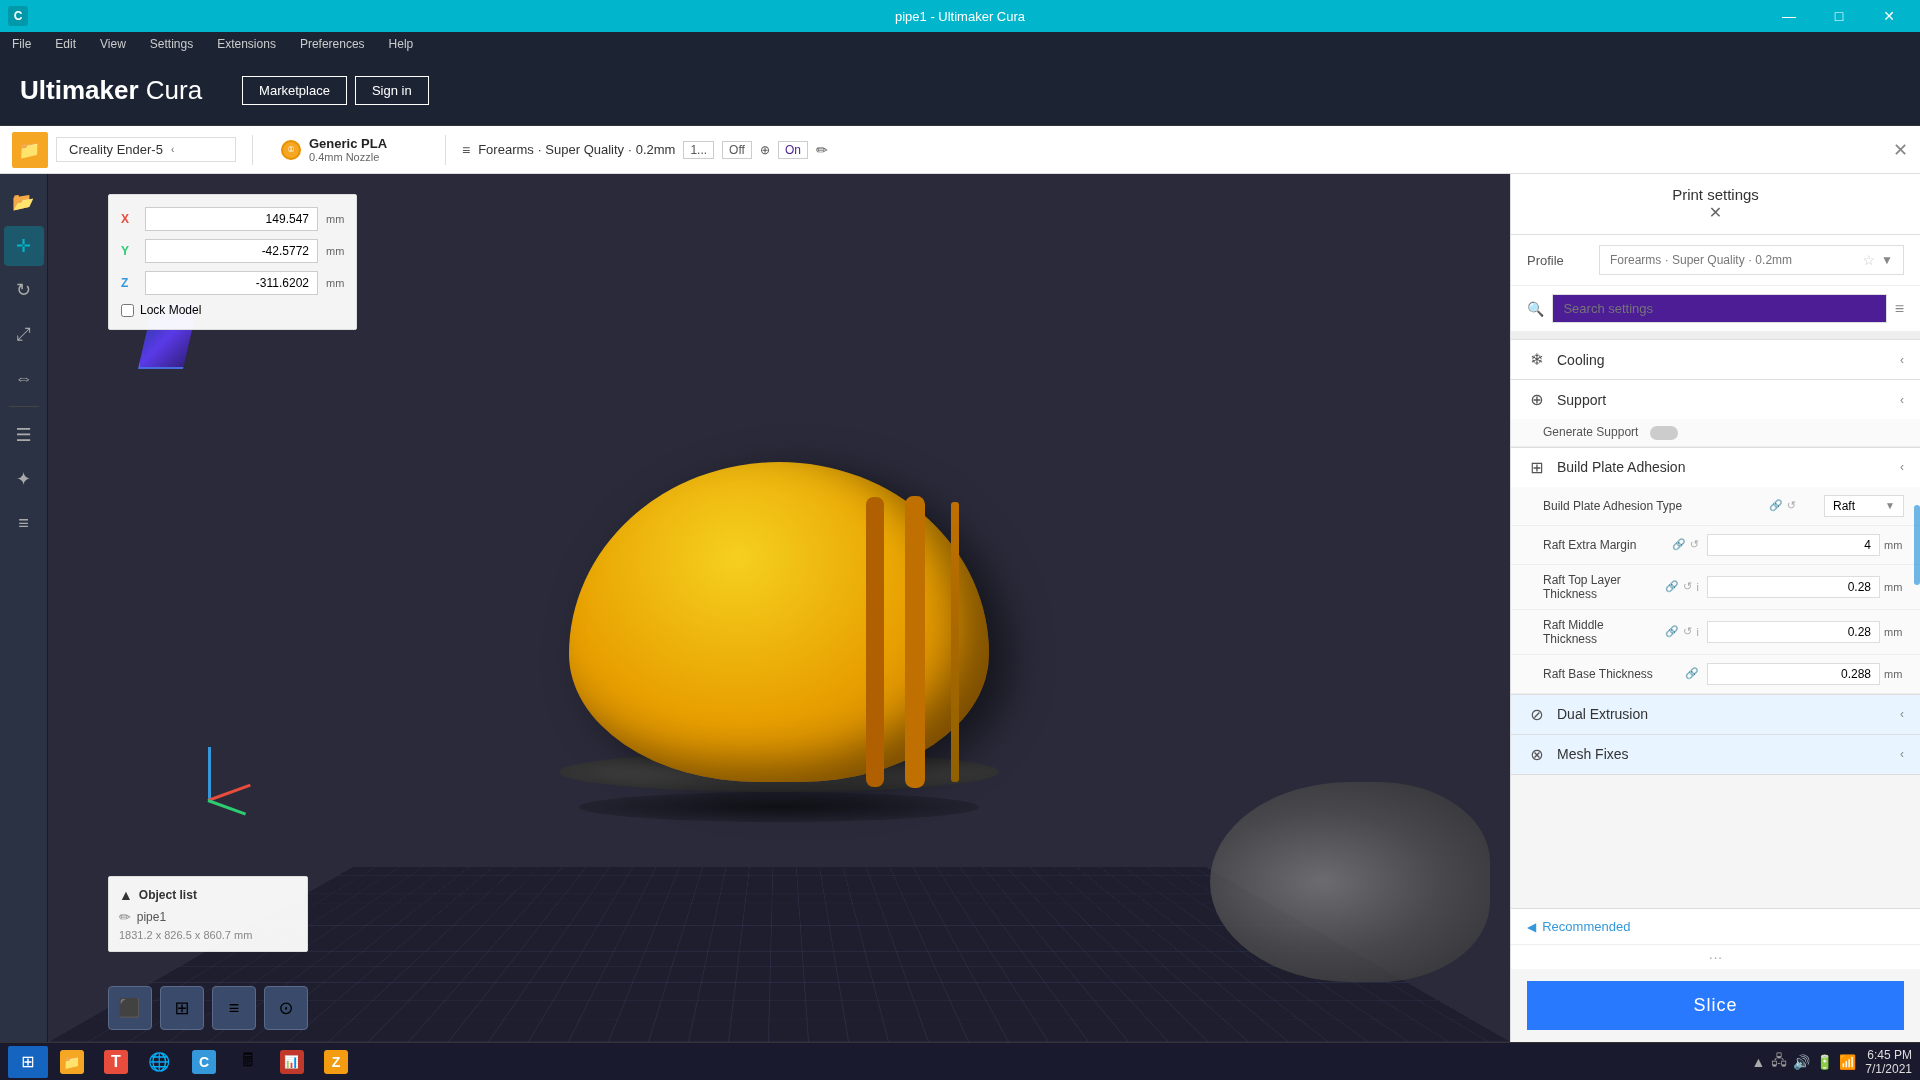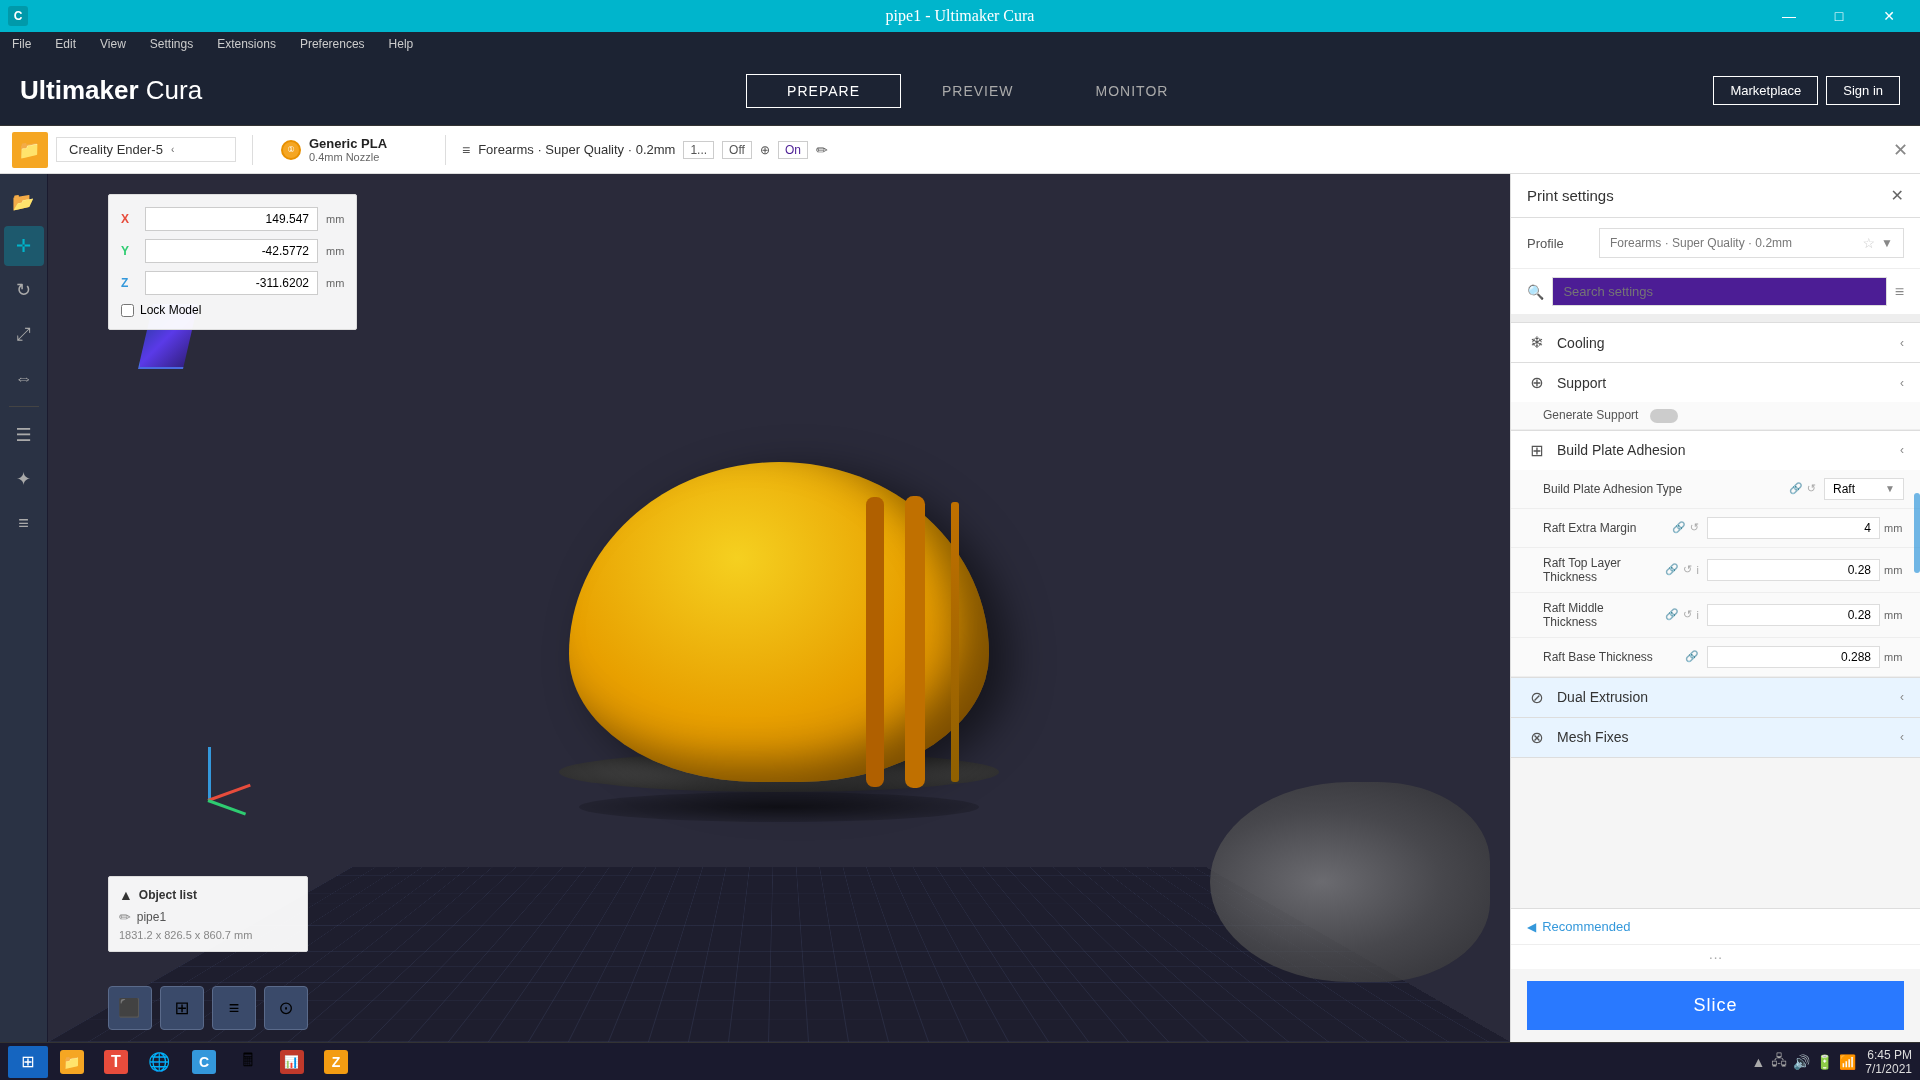--- a/index.html
+++ b/index.html
@@ -5,21 +5,21 @@
     * { margin: 0; padding: 0; box-sizing: border-box; }
     body { width: 1920px; height: 1080px; overflow: hidden; font-family: 'Segoe UI', Arial, sans-serif; background: #1a1a2e; }
 
     
     .title-bar {
       width: 100%; height: 32px; background: #00b5cc;
       display: flex; align-items: center; justify-content: space-between;
       padding: 0 8px;
     }
     .title-bar-icon { width: 20px; height: 20px; background: #0099aa; border-radius: 3px; display: flex; align-items: center; justify-content: center; }
-    .title-bar-title { color: #fff; font-size: 16px; position: absolute; left: 50%; transform: translateX(-50%); font-family: Liberation Serif, serif; }
+    .title-bar-title { color: #fff; font-size: 13px; position: absolute; left: 50%; transform: translateX(-50%); }
     .title-bar-controls { display: flex; gap: 4px; }
     .title-bar-btn { width: 46px; height: 32px; display: flex; align-items: center; justify-content: center; color: #fff; font-size: 14px; cursor: pointer; }
 
     
     .menu-bar {
       width: 100%; height: 24px; background: #1c2333;
       display: flex; align-items: center; padding: 0 8px; gap: 16px;
     }
     .menu-item { color: #ccc; font-size: 12px; cursor: pointer; padding: 2px 4px; }
 
@@ -151,21 +151,21 @@
     .obj-item { display: flex; align-items: center; gap: 6px; color: #555; margin-bottom: 4px; }
     .obj-size { color: #888; font-size: 11px; margin-top: 2px; }
 
     
     .right-panel {
       width: 410px; background: #f5f5f5; border-left: 1px solid #ddd;
       display: flex; flex-direction: column; overflow: hidden;
     }
     .right-panel-header {
       background: #fff; padding: 12px 16px; border-bottom: 1px solid #ddd;
-      display: flex; align-items: center; justify-content: space-between;
+      display: flex; align-items: center; justify-content: space-between; flex-direction: column;
     }
     .panel-title { font-size: 15px; font-weight: 500; color: #333; }
     .close-panel-btn { color: #666; cursor: pointer; font-size: 16px; }
 
     .profile-row {
       background: #fff; padding: 10px 16px; border-bottom: 1px solid #eee;
       display: flex; align-items: center; gap: 12px;
     }
     .profile-label { font-size: 13px; color: #555; width: 60px; }
     .profile-select {
@@ -210,20 +210,21 @@
     .setting-value-wrap { display: flex; align-items: center; gap: 4px; }
     .setting-value {
       border: 1px solid #ddd; padding: 3px 8px; font-size: 12px;
       background: #fff; min-width: 60px; text-align: right;
     }
     .setting-unit { color: #666; font-size: 11px; min-width: 20px; }
     .setting-dropdown {
       border: 1px solid #ddd; padding: 3px 8px; font-size: 12px;
       background: #fff; min-width: 80px; display: flex; align-items: center; justify-content: space-between;
       cursor: pointer;
+      margin-left: 20px;
     }
 
     .generate-support-row {
       background: #fafafa; padding: 6px 16px 6px 32px;
       font-size: 12px; color: #555; border-bottom: 1px solid #eee;
     }
 
     
     .section-highlighted {
       background: #e8f4ff;
@@ -295,25 +296,20 @@
   <span class="menu-item">View</span>
   <span class="menu-item">Settings</span>
   <span class="menu-item">Extensions</span>
   <span class="menu-item">Preferences</span>
   <span class="menu-item">Help</span>
 </div>
 
 <div class="header">
   <div class="logo">
     <span>Ultimaker</span> <span style="font-weight:300">Cura</span>
-  </div>
-  <div class="nav-tabs">
-    <div class="nav-tab active">PREPARE</div>
-    <div class="nav-tab">PREVIEW</div>
-    <div class="nav-tab">MONITOR</div>
   </div>
   <div class="header-right">
     <button class="marketplace-btn">Marketplace</button>
     <button class="signin-btn">Sign in</button>
   </div>
 </div>
 
 <div class="toolbar-row">
   <div class="folder-icon-btn">
     <span style="color:#fff;font-size:18px">📁</span>

